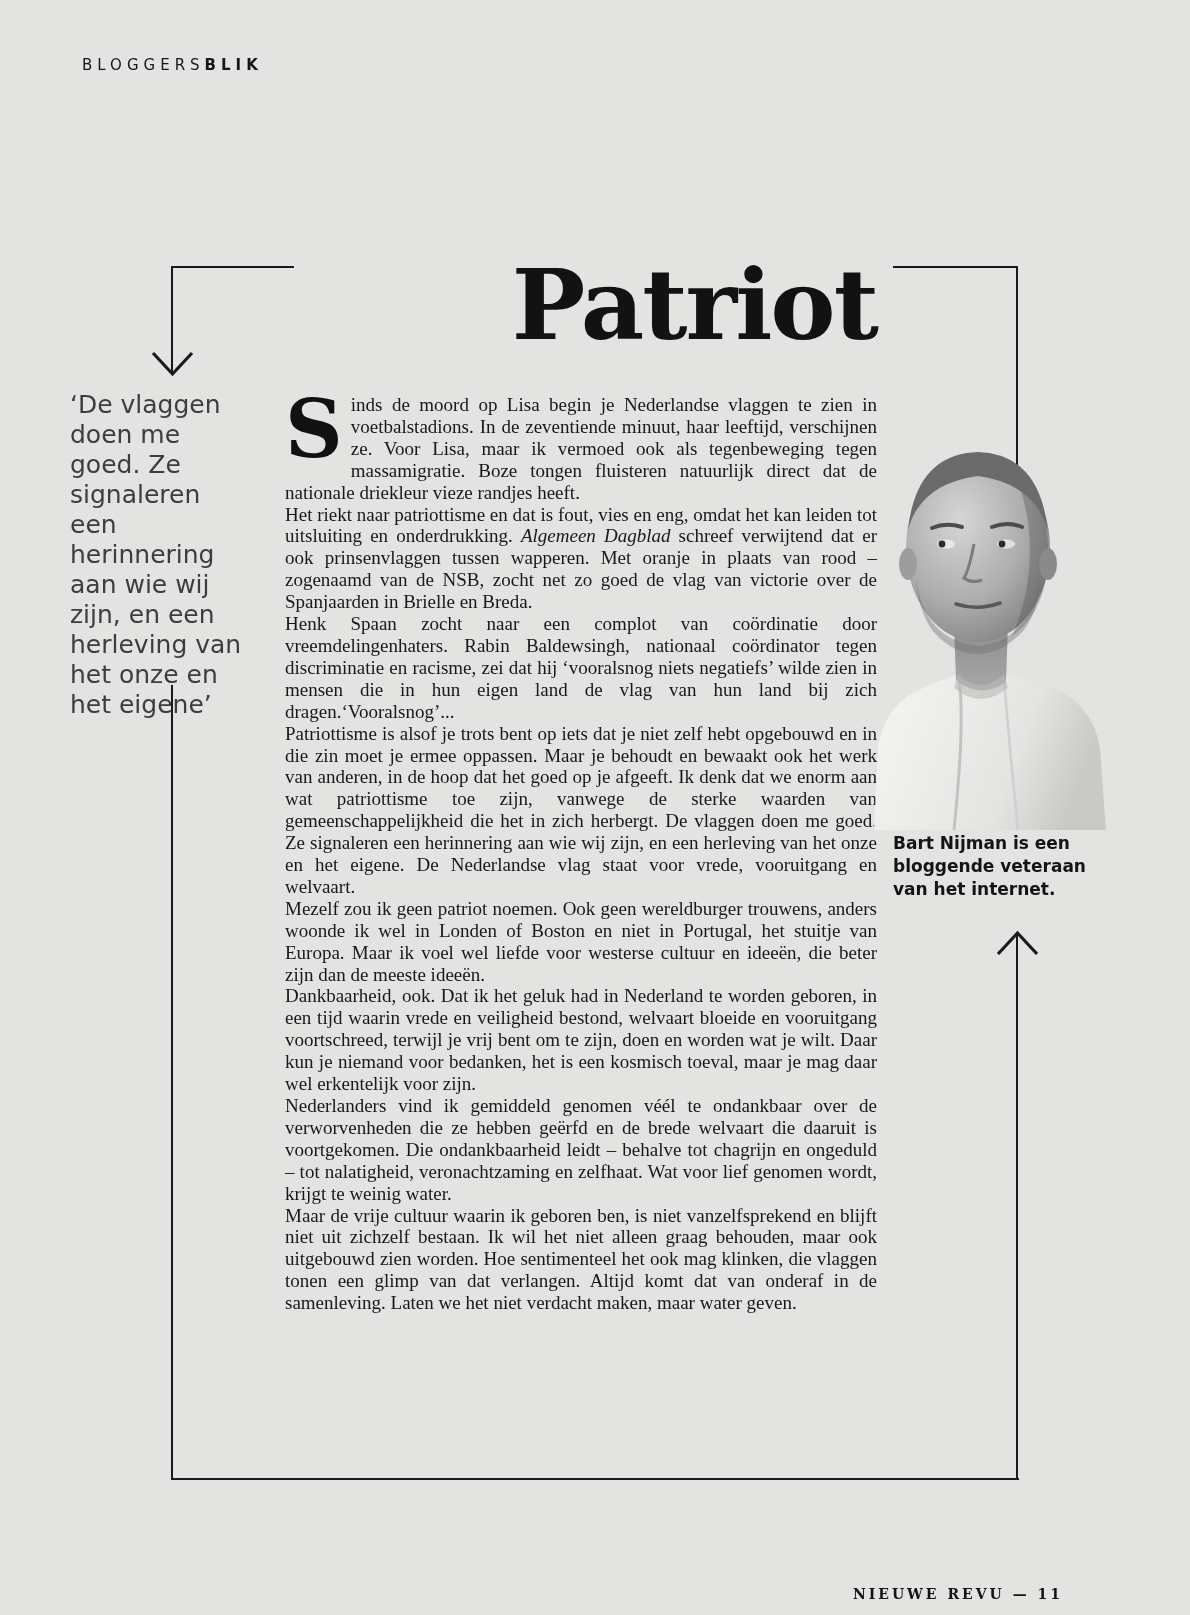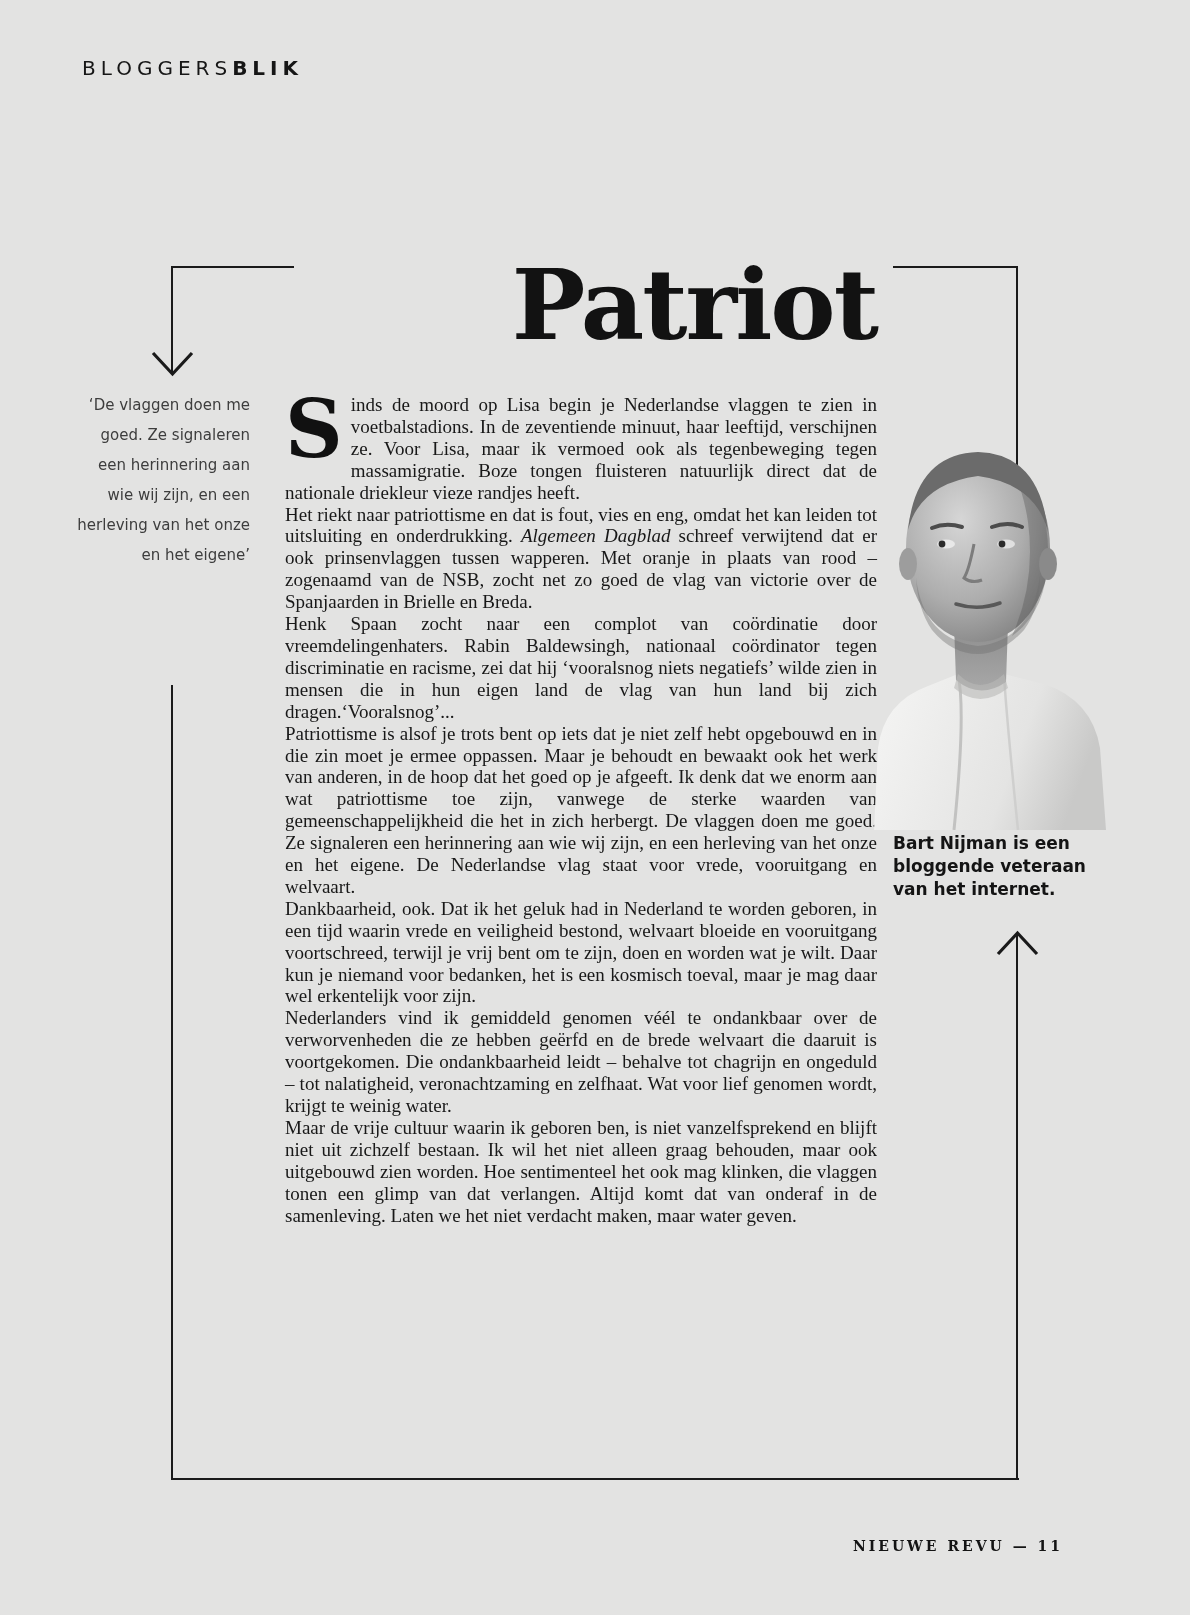--- a/index.html
+++ b/index.html
@@ -9,21 +9,21 @@
     font-family:"Liberation Serif", serif;
     color:#1a1a1a;
     overflow:hidden;
   }
   .page{position:relative;width:1190px;height:1615px;background:#e3e3e2;}
 
   
   .kicker{
     position:absolute;left:82px;top:56px;
     font-family:"DejaVu Sans", sans-serif;
-    font-size:20px;letter-spacing:5px;color:#161616;
+    font-size:15px;letter-spacing:5px;color:#161616;
   }
   .kicker .k-normal{font-weight:normal;}
   .kicker .k-bold{font-weight:bold;}
 
   
   .title{
     position:absolute;left:285px;top:188px;width:592px;
     text-align:right;
     font-family:"DejaVu Serif", serif;
     font-weight:bold;
@@ -32,23 +32,23 @@
     color:#121212;
   }
 
   
   .rule{position:absolute;background:#1a1a1a;}
   .arrow-svg{position:absolute;}
 
   
   .pullquote{
     position:absolute;left:70px;top:390px;width:180px;
-    text-align:right;
+    text-align:left;
     font-family:"DejaVu Sans", sans-serif;
-    font-size:15px;line-height:30px;
+    font-size:25px;line-height:30px;
     color:#3d3d3d;
   }
 
   
   .article{
     position:absolute;left:285px;top:394px;width:592px;
     font-size:19px;line-height:21.9px;
     text-align:justify;
     color:#181818;
     hyphens:auto;
@@ -79,21 +79,21 @@
     position:absolute;left:893px;top:832px;width:200px;
     text-align:left;
     font-family:"DejaVu Sans", sans-serif;
     font-weight:bold;
     font-size:17px;line-height:23px;
     color:#141414;
   }
 
   
   .footer{
-    position:absolute;right:127px;top:1538px;
+    position:absolute;right:127px;top:1586px;
     font-family:"DejaVu Serif", serif;
     font-weight:bold;
     font-size:14px;letter-spacing:3px;
     color:#141414;
     white-space:nowrap;
   }
 </style>
 </head>
 <body>
 
@@ -123,20 +123,21 @@
     <line x1="22" y1="5" x2="22" y2="27" stroke="#1a1a1a" stroke-width="2"></line>
   </svg>
 
   <div class="pullquote">‘De vlaggen doen me goed. Ze signaleren een herinnering aan wie wij zijn, en een herleving van het onze en het eigene’</div>
 
   <div class="article">
     <p><span class="dropcap">S</span><span>inds de moord op Lisa begin je Nederlandse vlaggen te zien in voetbalstadions. In de zeventiende minuut, haar leeftijd, verschijnen ze. Voor Lisa, maar ik vermoed ook als tegenbeweging tegen massamigratie. Boze tongen fluisteren natuurlijk direct dat de nationale driekleur vieze randjes heeft.</span></p>
     <p><span>Het riekt naar patriottisme en dat is fout, vies en eng, omdat het kan leiden tot uitsluiting en onderdrukking. </span><i>Algemeen Dagblad</i><span> schreef verwijtend dat er ook prinsenvlaggen tussen wapperen. Met oranje in plaats van rood – zogenaamd van de NSB, zocht net zo goed de vlag van victorie over de Spanjaarden in Brielle en Breda.</span></p>
     <p>Henk Spaan zocht naar een complot van coördinatie door vreemdelingenhaters. Rabin Baldewsingh, nationaal coördinator tegen discriminatie en racisme, zei dat hij ‘vooralsnog niets negatiefs’ wilde zien in mensen die in hun eigen land de vlag van hun land bij zich dragen.‘Vooralsnog’...</p>
     <p>Patriottisme is alsof je trots bent op iets dat je niet zelf hebt opgebouwd en in die zin moet je ermee oppassen. Maar je behoudt en bewaakt ook het werk van anderen, in de hoop dat het goed op je afgeeft. Ik denk dat we enorm aan wat patriottisme toe zijn, vanwege de sterke waarden van gemeenschappelijkheid die het in zich herbergt. De vlaggen doen me goed. Ze signaleren een herinnering aan wie wij zijn, en een herleving van het onze en het eigene. De Nederlandse vlag staat voor vrede, vooruitgang en welvaart.</p>
+    <p>Mezelf zou ik geen patriot noemen. Ook geen wereldburger trouwens, anders woonde ik wel in Londen of Boston en niet in Portugal, het stuitje van Europa. Maar ik voel wel liefde voor westerse cultuur en ideeën, die beter zijn dan de meeste ideeën.</p>
     <p>Dankbaarheid, ook. Dat ik het geluk had in Nederland te worden geboren, in een tijd waarin vrede en veiligheid bestond, welvaart bloeide en vooruitgang voortschreed, terwijl je vrij bent om te zijn, doen en worden wat je wilt. Daar kun je niemand voor bedanken, het is een kosmisch toeval, maar je mag daar wel erkentelijk voor zijn.</p>
     <p>Nederlanders vind ik gemiddeld genomen véél te ondankbaar over de verworvenheden die ze hebben geërfd en de brede welvaart die daaruit is voortgekomen. Die ondankbaarheid leidt – behalve tot chagrijn en ongeduld – tot nalatigheid, veronachtzaming en zelfhaat. Wat voor lief genomen wordt, krijgt te weinig water.</p>
     <p>Maar de vrije cultuur waarin ik geboren ben, is niet vanzelfsprekend en blijft niet uit zichzelf bestaan. Ik wil het niet alleen graag behouden, maar ook uitgebouwd zien worden. Hoe sentimenteel het ook mag klinken, die vlaggen tonen een glimp van dat verlangen. Altijd komt dat van onderaf in de samenleving. Laten we het niet verdacht maken, maar water geven.</p>
   </div>
 
   <svg class="photo" viewBox="0 0 248 418">
     <defs>
       <radialGradient id="gFace" cx="38%" cy="35%" r="80%">
         <stop offset="0%" stop-color="#d6d6d6"></stop>
         <stop offset="55%" stop-color="#adadad"></stop>

